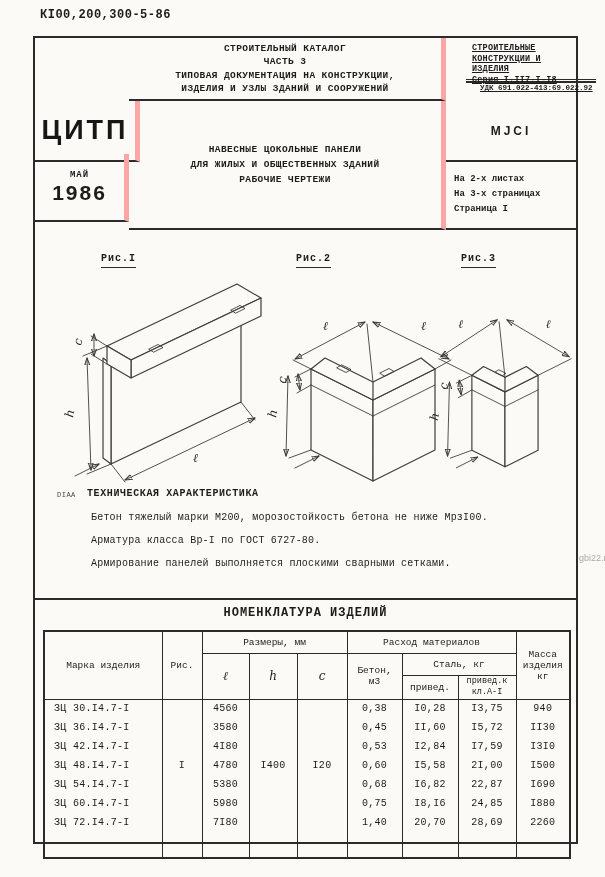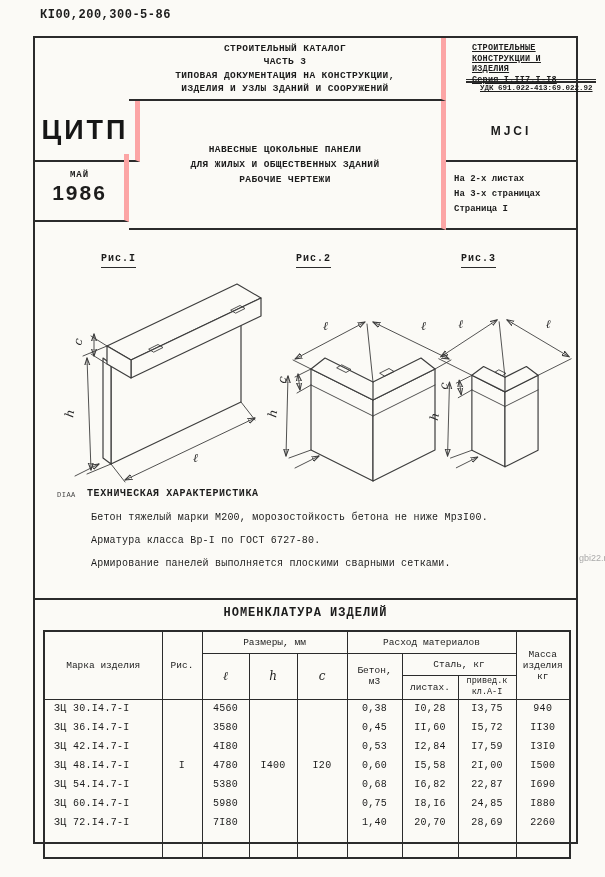--- a/index.html
+++ b/index.html
@@ -267,21 +267,21 @@
           <th rowspan="2" class="dimhdr">ℓ</th>
           <th rowspan="2" class="dimhdr">h</th>
           <th rowspan="2" class="dimhdr">c</th>
           <th rowspan="2">
             <div>Бетон,</div>
             <div>м3</div>
           </th>
           <th colspan="2">Сталь, кг</th>
         </tr>
         <tr class="hrow" style="height:24px;">
-          <th>листах.</th>
+          <th>привед.</th>
           <th class="small2">
             <div>привед.к</div>
             <div>кл.А-I</div>
           </th>
         </tr>
 
         <tr class="datarow" style="height:19px;">
           <td class="markcell">ЗЦ 30.I4.7-I</td>
           <td></td>
           <td>4560</td>

